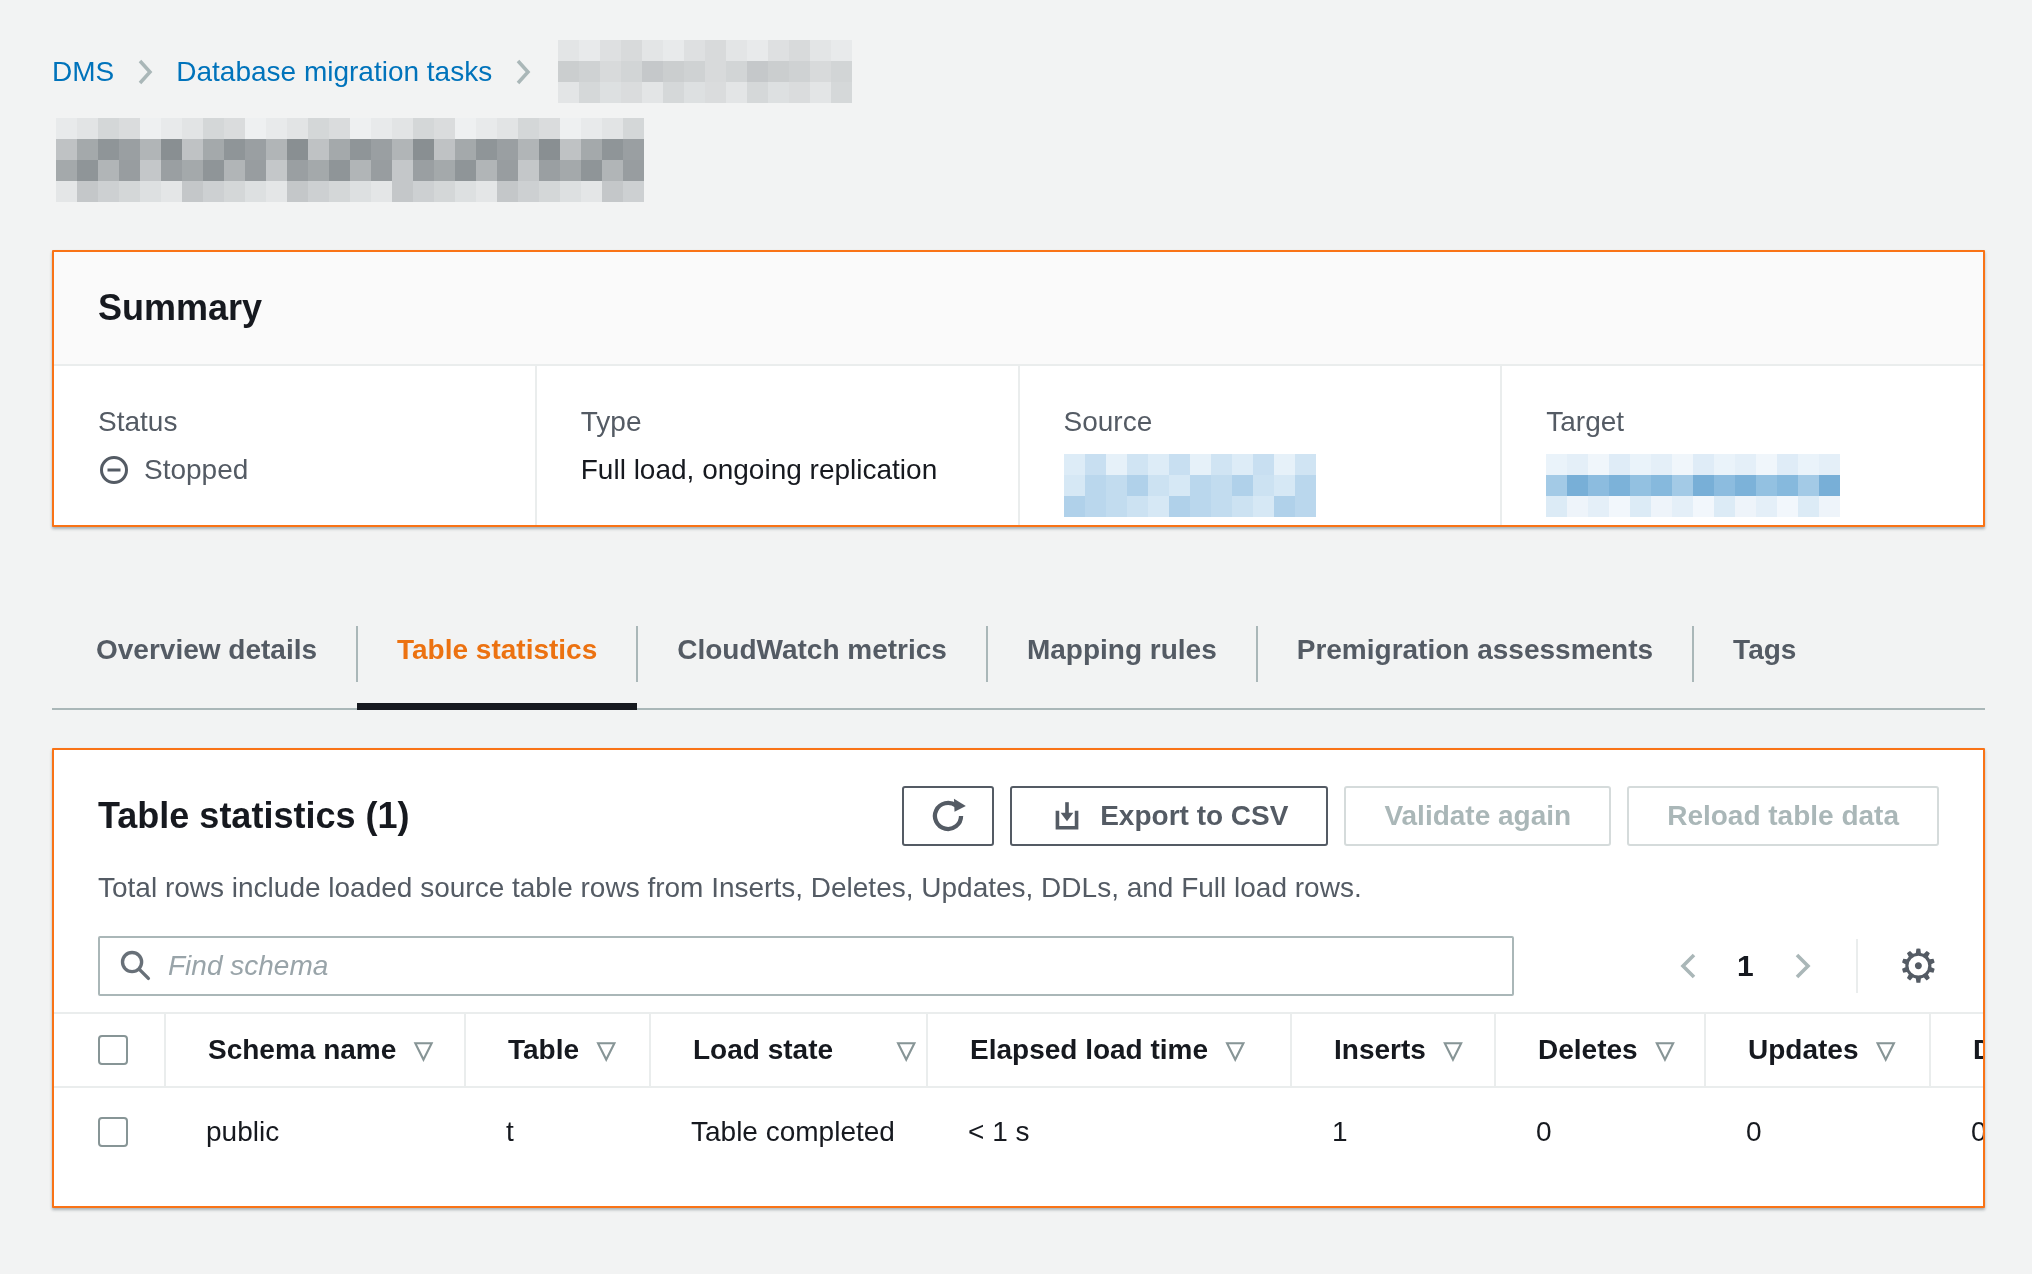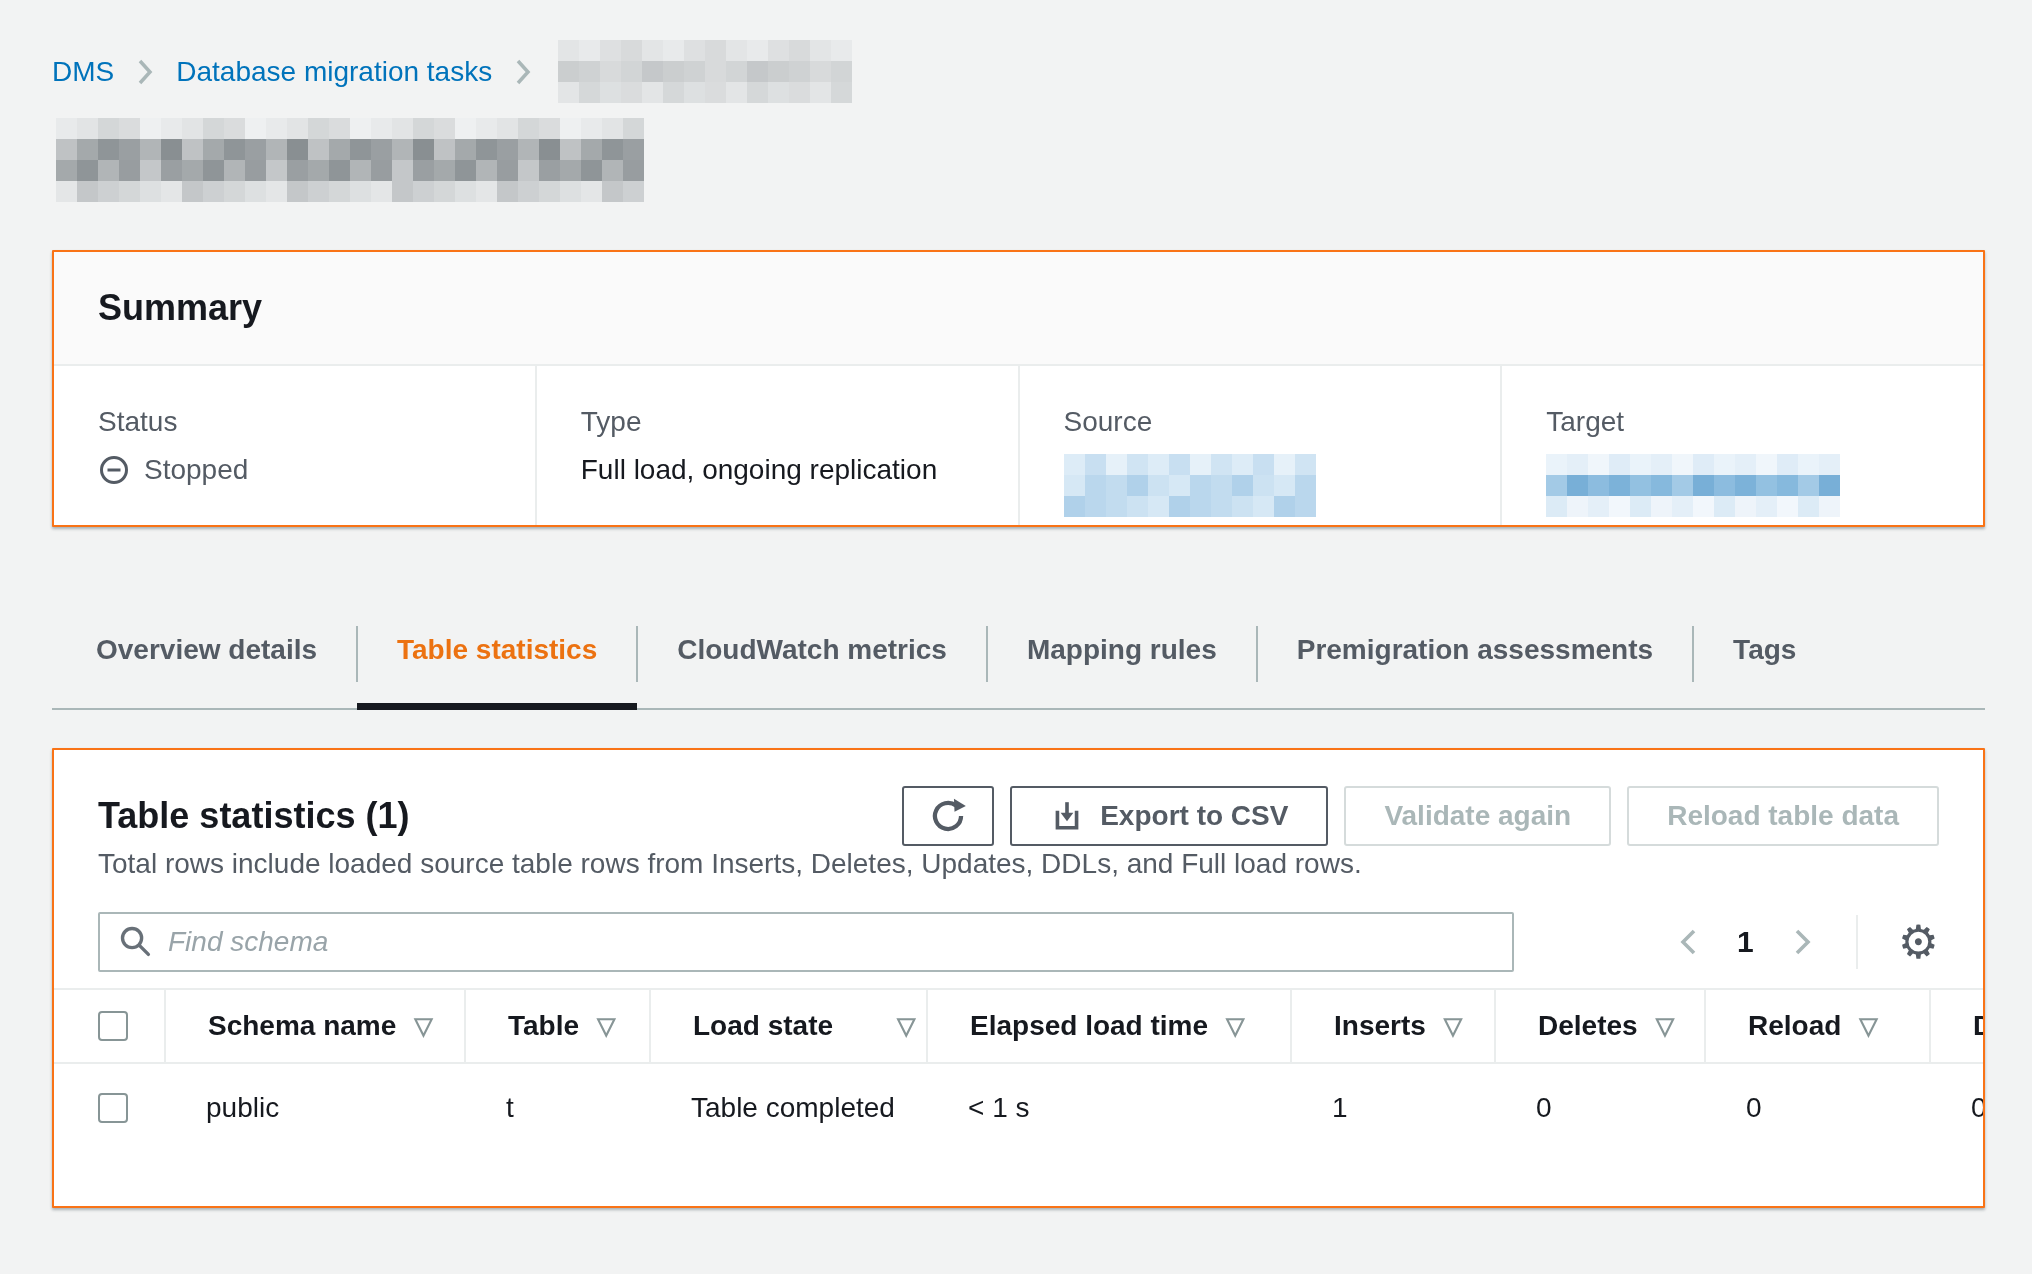--- a/index.html
+++ b/index.html
@@ -65,21 +65,21 @@
   .tab.first { padding-left:44px; }
   .tab + .tab::before { content:''; position:absolute; left:-1px; top:2px; width:2px; height:56px; background:#aab7b8; }
   .tab.active { color:#ec7211; }
   .tab.active::after { content:''; position:absolute; left:0; right:0; bottom:-2px; height:7px; background:#16191f; }
 
   
   .stats { top:748px; height:460px; overflow:hidden; }
   .stats-head { display:flex; justify-content:space-between; align-items:center; padding:36px 44px 0 44px; }
   .stats-head h2 { font-size:36px; font-weight:bold; line-height:44px; }
   .stats-buttons { display:flex; gap:16px; }
-  .desc { font-size:28px; color:#545b64; padding:0 44px; line-height:36px; }
+  .desc { font-size:28px; color:#545b64; margin-top:24px; padding:0 44px; line-height:36px; }
 
   .search-row { display:flex; align-items:center; justify-content:space-between; padding:0 44px; margin-top:30px; }
   .search-box { width:1416px; height:60px; border:2px solid #aab7b8; border-radius:2px; background:#fff;
     display:flex; align-items:center; padding:0 18px; gap:14px; }
   .search-box input { border:none; outline:none; flex:1; font-size:28px; font-style:italic; color:#16191f;
     font-family:"Liberation Sans",sans-serif; background:transparent; }
   .search-box input::placeholder { color:#99a4a9; font-style:italic; }
   .pager { display:flex; align-items:center; gap:34px; }
   .pg-btn { background:none; border:none; cursor:pointer; display:flex; align-items:center; }
   .pg-num { font-size:30px; font-weight:bold; color:#16191f; }
@@ -470,21 +470,21 @@
             </div>
           <div class="cell c5">
               <span>Inserts</span>
               <span class="sort">▽</span>
             </div>
           <div class="cell c6">
               <span>Deletes</span>
               <span class="sort">▽</span>
             </div>
           <div class="cell c7">
-              <span>Reload</span>
+              <span>Updates</span>
               <span class="sort">▽</span>
             </div>
           <div class="cell c8">
               <span>DDLs</span>
             </div>
         </div>
         <div class="trow">
           <div class="cell c0">
               <span class="checkbox"></span>
             </div>

